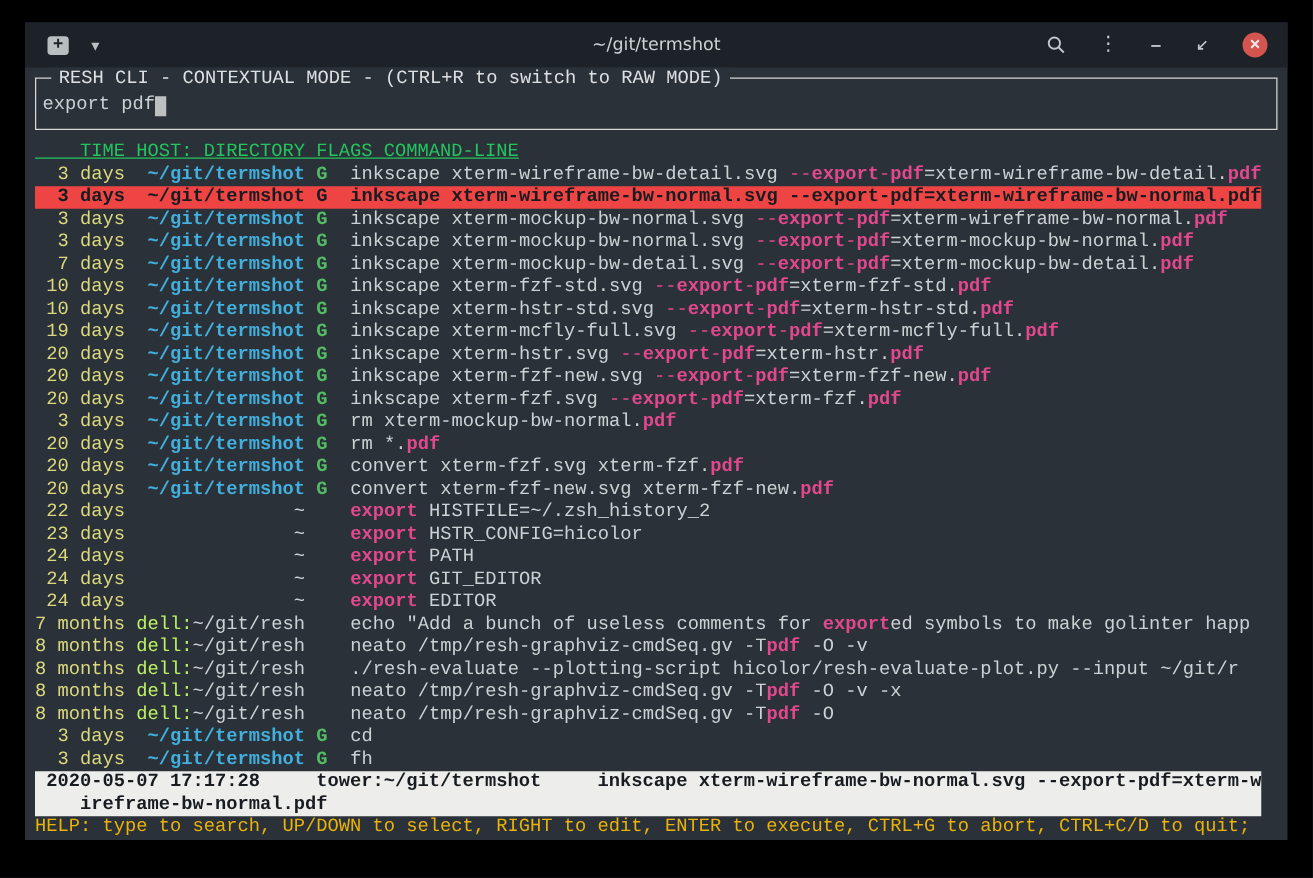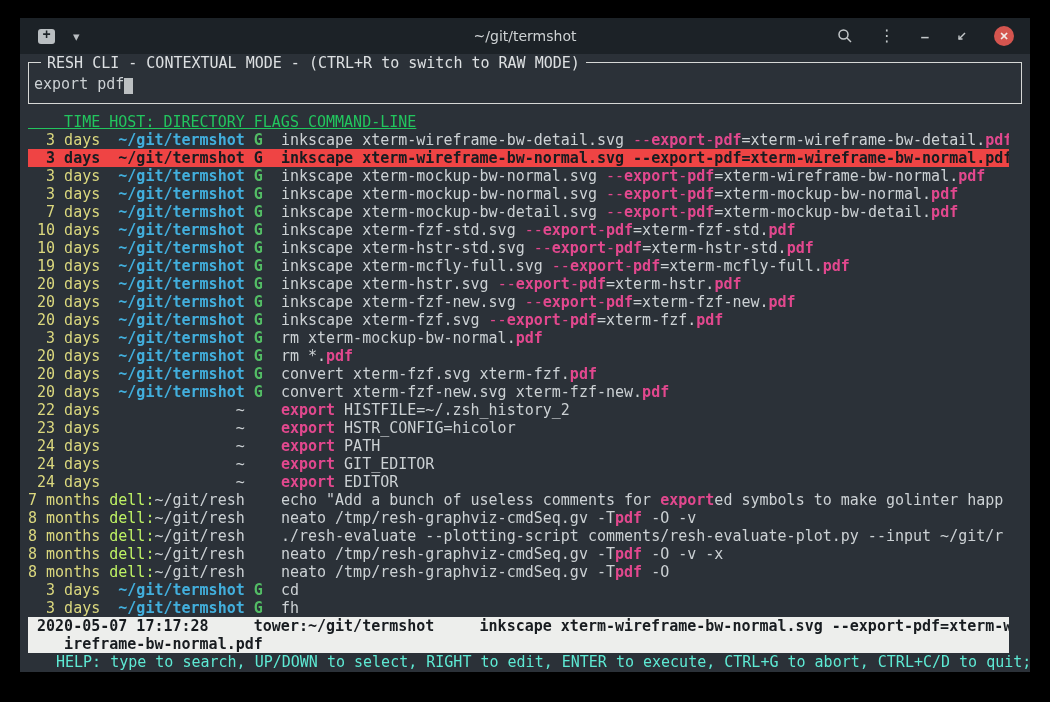--- a/index.html
+++ b/index.html
@@ -36,21 +36,21 @@
   .tb-icon { color:#c3c8ca; font-size:15px; line-height:1; background:none; border:none; cursor:pointer; display:flex; align-items:center; }
   .kebab { font-size:16px; letter-spacing:0; }
   .minim { font-size:15px; font-weight:bold; }
   .closebtn {
     width:20px; height:20px; border-radius:50%; background:#d4554f; border:none; cursor:pointer;
     color:#f3e9e8; font-size:11px; font-weight:bold; line-height:20px; text-align:center; padding:0;
   }
 
   
   .term {
-    padding:0 8px; font-size:15px; line-height:18px; color:#ccd1d4;
+    padding:0 8px; font-size:15px; line-height:18px; color:#ccd1d4;font-family:Liberation Mono, monospace;
   }
   .search-box {
     position:relative; margin-top:8px; height:42px;
     border:1px solid #d6d8d6;
   }
   .box-label {
     position:absolute; top:-9px; left:12px; background:#2b3138; padding:0 6px;
     color:#dde0e2; white-space:pre;
   }
   .query-line { padding:12px 0 0 5px; white-space:pre; }
@@ -72,21 +72,21 @@
   .s-d { color:#42afdd; font-weight:bold; }
   .s-g { color:#53bd65; font-weight:bold; }
   .s-h { color:#bef264; }
   .s-m { color:#e2488e; font-weight:bold; }
   .s-p { color:#e2488e; }
 
   .status {
     width:981px; background:#edeeec; color:#181c20; font-weight:bold;
   }
   .status div { white-space:pre; overflow:hidden; height:18px; }
-  .help { white-space:pre; width:981px; overflow:hidden; color:#5eead4;margin-left:28px; }
+  .help { white-space:pre; width:981px; overflow:hidden; color:#eab308; }
 </style>
 </head>
 <body>
 
 <div class="window">
 
   <div class="titlebar">
     <div class="tb-left">
       <button class="tb-btn">
         <span class="newtab-glyph"></span>
@@ -144,21 +144,21 @@
         <div class="row"><span class="s-t"> 20 days</span><span class="s-n">  </span><span class="s-d">~/git/termshot</span><span class="s-n"> </span><span class="s-g">G</span><span class="s-n">  </span><span class="s-n">rm *.</span><span class="s-m">pdf</span></div>
         <div class="row"><span class="s-t"> 20 days</span><span class="s-n">  </span><span class="s-d">~/git/termshot</span><span class="s-n"> </span><span class="s-g">G</span><span class="s-n">  </span><span class="s-n">convert xterm-fzf.svg xterm-fzf.</span><span class="s-m">pdf</span></div>
         <div class="row"><span class="s-t"> 20 days</span><span class="s-n">  </span><span class="s-d">~/git/termshot</span><span class="s-n"> </span><span class="s-g">G</span><span class="s-n">  </span><span class="s-n">convert xterm-fzf-new.svg xterm-fzf-new.</span><span class="s-m">pdf</span></div>
         <div class="row"><span class="s-t"> 22 days</span><span class="s-n">               </span><span class="s-n">~</span><span class="s-n"> </span><span class="s-g"> </span><span class="s-n">  </span><span class="s-m">export</span><span class="s-n"> HISTFILE=~/.zsh_history_2</span></div>
         <div class="row"><span class="s-t"> 23 days</span><span class="s-n">               </span><span class="s-n">~</span><span class="s-n"> </span><span class="s-g"> </span><span class="s-n">  </span><span class="s-m">export</span><span class="s-n"> HSTR_CONFIG=hicolor</span></div>
         <div class="row"><span class="s-t"> 24 days</span><span class="s-n">               </span><span class="s-n">~</span><span class="s-n"> </span><span class="s-g"> </span><span class="s-n">  </span><span class="s-m">export</span><span class="s-n"> PATH</span></div>
         <div class="row"><span class="s-t"> 24 days</span><span class="s-n">               </span><span class="s-n">~</span><span class="s-n"> </span><span class="s-g"> </span><span class="s-n">  </span><span class="s-m">export</span><span class="s-n"> GIT_EDITOR</span></div>
         <div class="row"><span class="s-t"> 24 days</span><span class="s-n">               </span><span class="s-n">~</span><span class="s-n"> </span><span class="s-g"> </span><span class="s-n">  </span><span class="s-m">export</span><span class="s-n"> EDITOR</span></div>
         <div class="row"><span class="s-t">7 months</span><span class="s-n"> </span><span class="s-h">dell:</span><span class="s-n">~/git/resh</span><span class="s-n"> </span><span class="s-g"> </span><span class="s-n">  </span><span class="s-n">echo "Add a bunch of useless comments for </span><span class="s-m">export</span><span class="s-n">ed symbols to make golinter happ</span></div>
         <div class="row"><span class="s-t">8 months</span><span class="s-n"> </span><span class="s-h">dell:</span><span class="s-n">~/git/resh</span><span class="s-n"> </span><span class="s-g"> </span><span class="s-n">  </span><span class="s-n">neato /tmp/resh-graphviz-cmdSeq.gv -T</span><span class="s-m">pdf</span><span class="s-n"> -O -v</span></div>
-        <div class="row"><span class="s-t">8 months</span><span class="s-n"> </span><span class="s-h">dell:</span><span class="s-n">~/git/resh</span><span class="s-n"> </span><span class="s-g"> </span><span class="s-n">  </span><span class="s-n">./resh-evaluate --plotting-script comments/resh-evaluate-plot.py --input ~/git/r</span></div>
+        <div class="row"><span class="s-t">8 months</span><span class="s-n"> </span><span class="s-h">dell:</span><span class="s-n">~/git/resh</span><span class="s-n"> </span><span class="s-g"> </span><span class="s-n">  </span><span class="s-n">./resh-evaluate --plotting-script hicolor/resh-evaluate-plot.py --input ~/git/r</span></div>
         <div class="row"><span class="s-t">8 months</span><span class="s-n"> </span><span class="s-h">dell:</span><span class="s-n">~/git/resh</span><span class="s-n"> </span><span class="s-g"> </span><span class="s-n">  </span><span class="s-n">neato /tmp/resh-graphviz-cmdSeq.gv -T</span><span class="s-m">pdf</span><span class="s-n"> -O -v -x</span></div>
         <div class="row"><span class="s-t">8 months</span><span class="s-n"> </span><span class="s-h">dell:</span><span class="s-n">~/git/resh</span><span class="s-n"> </span><span class="s-g"> </span><span class="s-n">  </span><span class="s-n">neato /tmp/resh-graphviz-cmdSeq.gv -T</span><span class="s-m">pdf</span><span class="s-n"> -O</span></div>
         <div class="row"><span class="s-t">  3 days</span><span class="s-n">  </span><span class="s-d">~/git/termshot</span><span class="s-n"> </span><span class="s-g">G</span><span class="s-n">  </span><span class="s-n">cd</span></div>
         <div class="row"><span class="s-t">  3 days</span><span class="s-n">  </span><span class="s-d">~/git/termshot</span><span class="s-n"> </span><span class="s-g">G</span><span class="s-n">  </span><span class="s-n">fh</span></div>
       </div>
 
     <div class="status">
       <div> 2020-05-07 17:17:28     tower:~/git/termshot     inkscape xterm-wireframe-bw-normal.svg --export-pdf=xterm-w</div>
       <div>    ireframe-bw-normal.pdf</div>
     </div>

